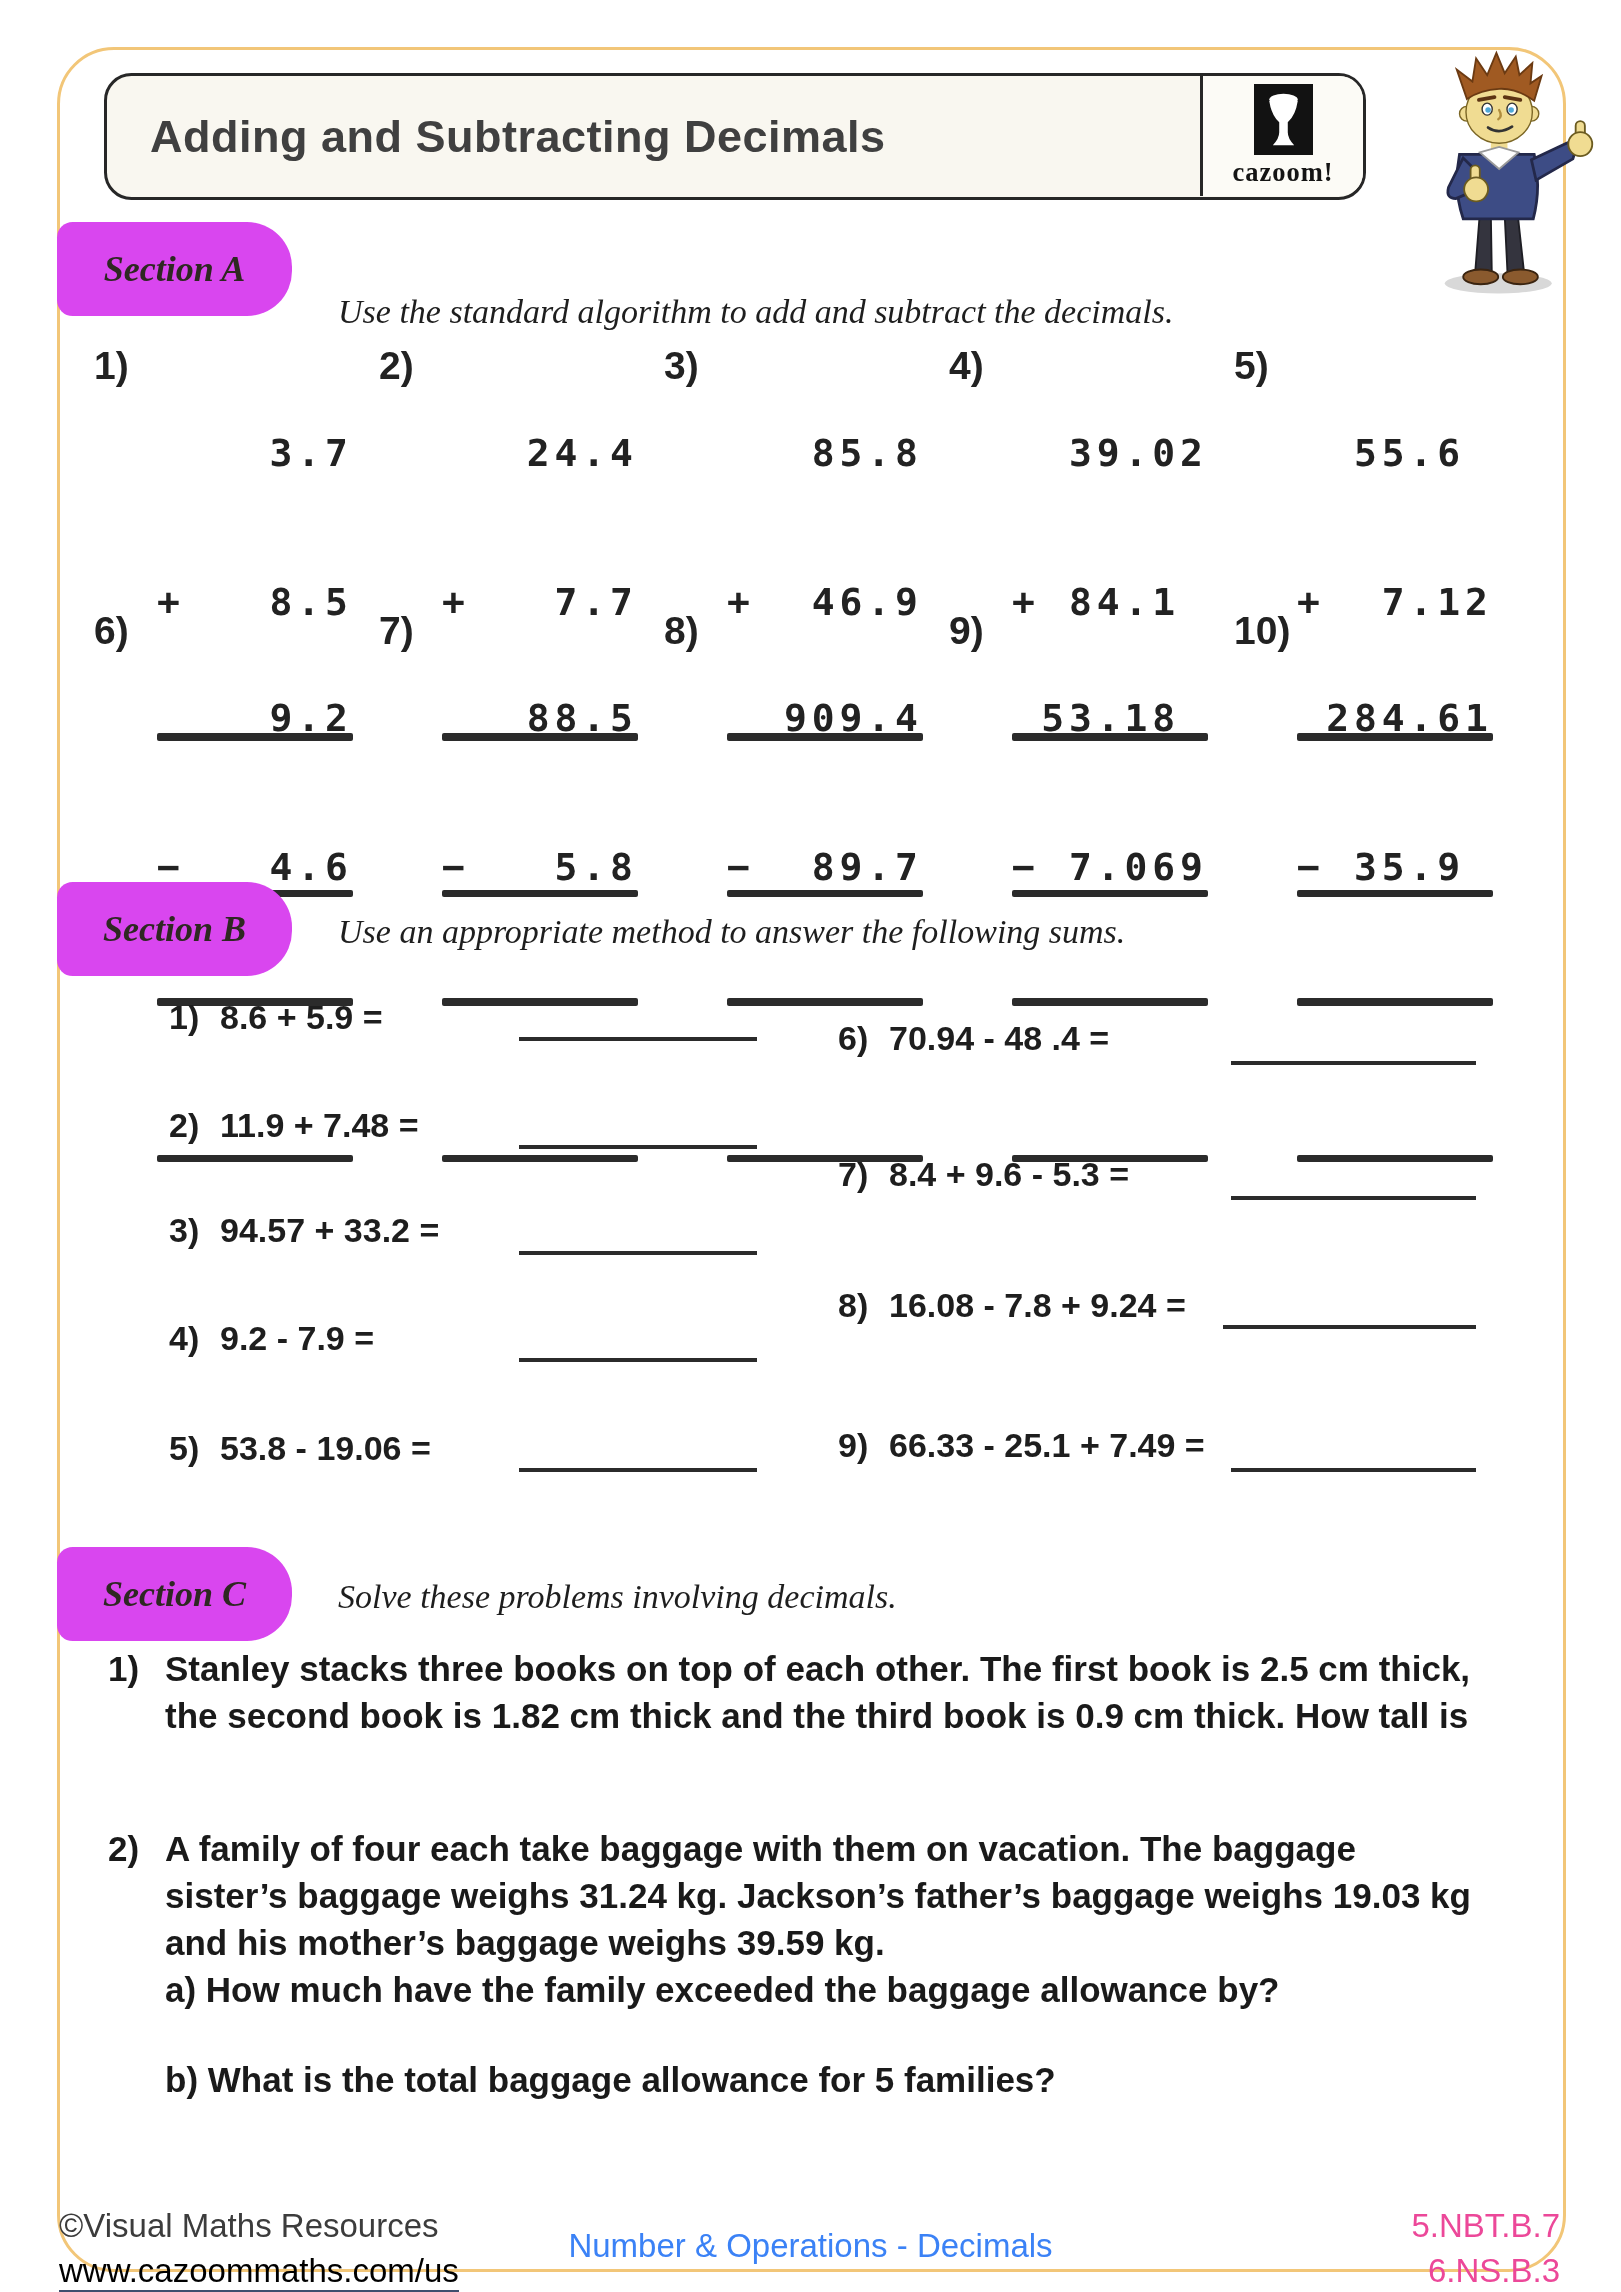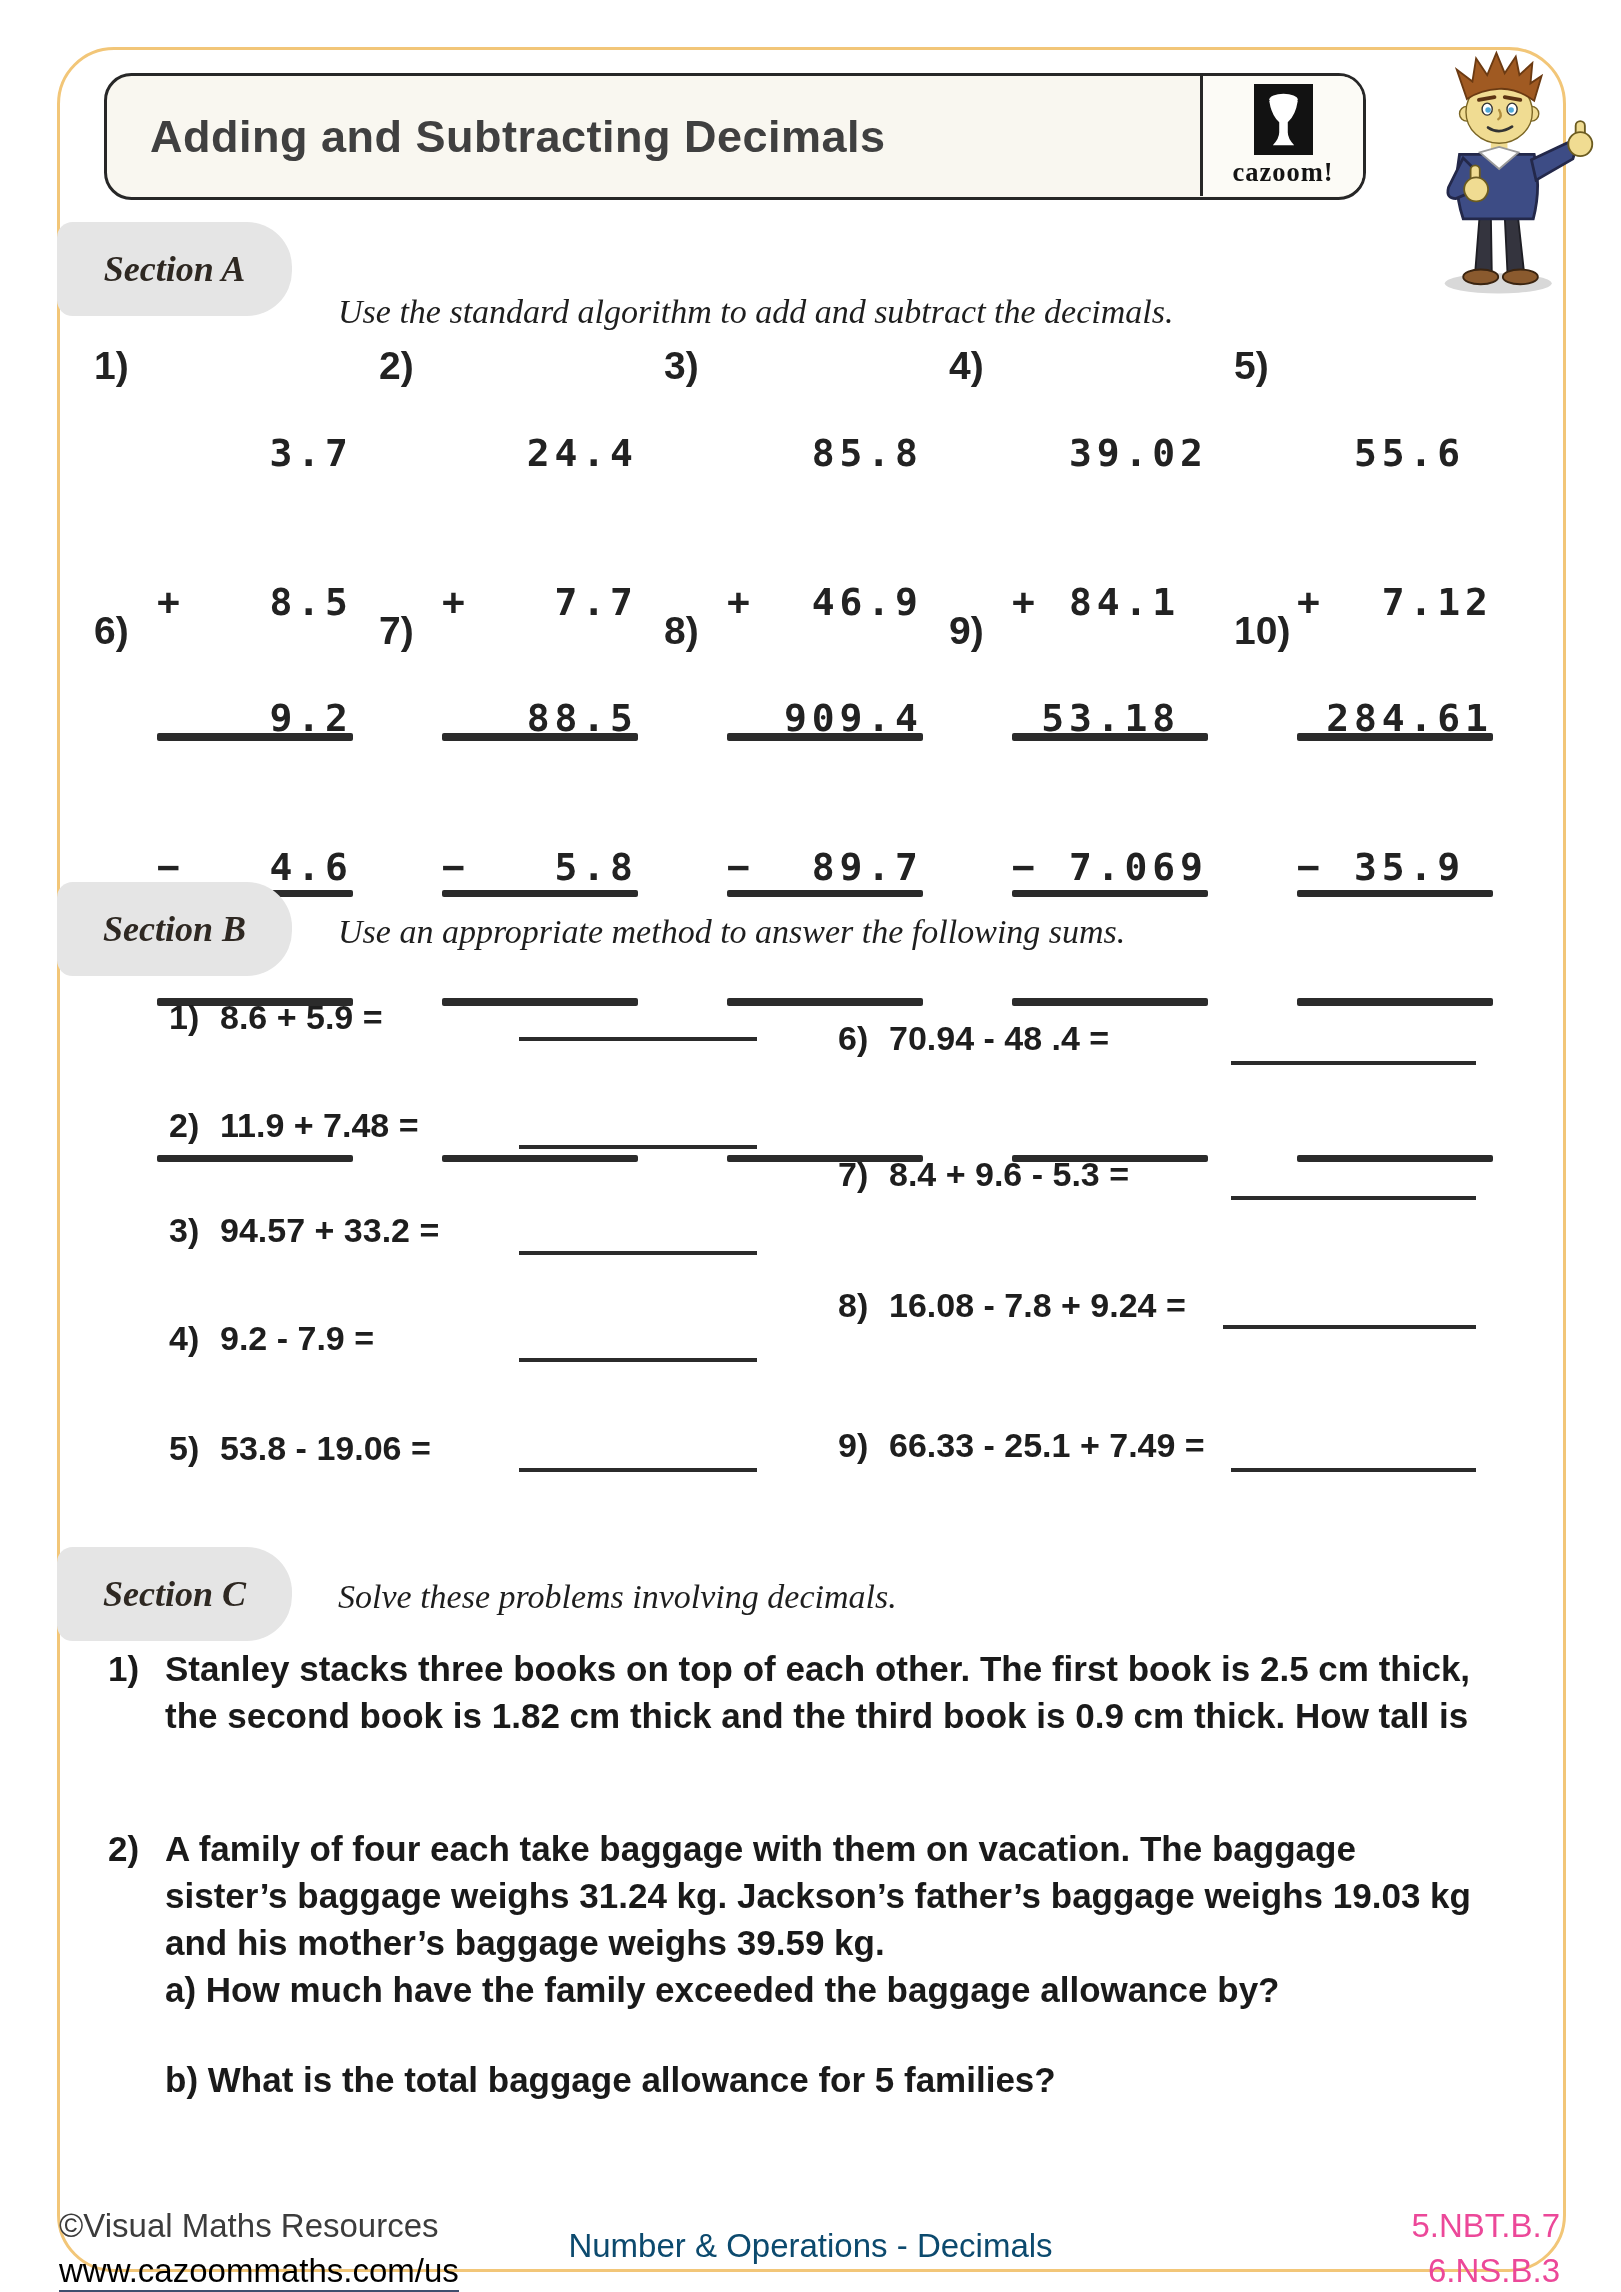--- a/index.html
+++ b/index.html
@@ -18,21 +18,21 @@
   .logo-box { position:absolute; right:0; top:0; height:120px; width:163px;
               border-left:3.9px solid #272727; border-radius:0 23.5px 23.5px 0; background:#FCFBF6;
               display:flex; flex-direction:column; align-items:center; justify-content:center; gap:2px; }
   .logo-square { width:59px; height:71px; background:#121212; display:flex; align-items:center; justify-content:center; }
   .logo-word { font-family:"Liberation Serif", serif; font-weight:bold; font-size:26.5px; color:#141414; letter-spacing:1px; }
 
   
   .mascot { position:absolute; right:13.7px; top:49px; width:212px; height:253px; z-index:5; }
 
   
-  .section-tab { position:absolute; left:57px; width:235px; height:94px; background:#e5e5e5;
+  .section-tab { position:absolute; left:57px; width:235px; height:94px; background:#d946ef;
                  border-radius:15.7px 45px 45px 15.7px; display:flex; align-items:center; justify-content:center; }
   .tab-a { top:222px; } .tab-b { top:882px; } .tab-c { top:1547px; }
   .section-label { font-family:"Liberation Serif", serif; font-style:italic; font-weight:bold;
                    font-size:36px; color:#2E2822; }
   .instruction { position:absolute; left:338px; font-family:"Liberation Serif", serif; font-style:italic;
                  font-size:34px; color:#1E1E1E; }
   .instr-a { top:253px;margin-top:40px; } .instr-b { top:913px; } .instr-c { top:1578px; }
 
   
   .a-row { position:absolute; left:94px; display:flex; }
@@ -53,21 +53,21 @@
 
   
   .c-prob { position:absolute; left:108px; display:flex; font-weight:bold; font-size:35px;
             color:#1A1A1A; line-height:47px; }
   .c-num { width:57px; flex-shrink:0; }
   .c-sub-b { margin-top:43px; }
 
   
   .footer-left { position:absolute; left:59px; top:2203px; font-size:33px; color:#3C3C3C; line-height:45px; }
   .website-link { display:inline-block; color:#000000; border-bottom:2.9px solid #3E4E6E; line-height:39px; cursor:pointer; }
-  .footer-center { position:absolute; left:0; right:0; top:2227px; text-align:center; font-size:33px; color:#0c4a6e; }
+  .footer-center { position:absolute; left:0; right:0; top:2227px; text-align:center; font-size:33px; color:#3b82f6; }
   .footer-right { position:absolute; right:61px; top:2203px; font-size:33px; color:#ec4899; line-height:45px; text-align:right; }
 </style>
 </head>
 <body>
 
 <div class="gold-frame"></div>
 
 <div class="title-box">
   <div class="title-text">Adding and Subtracting Decimals</div>
   <div class="logo-box">

